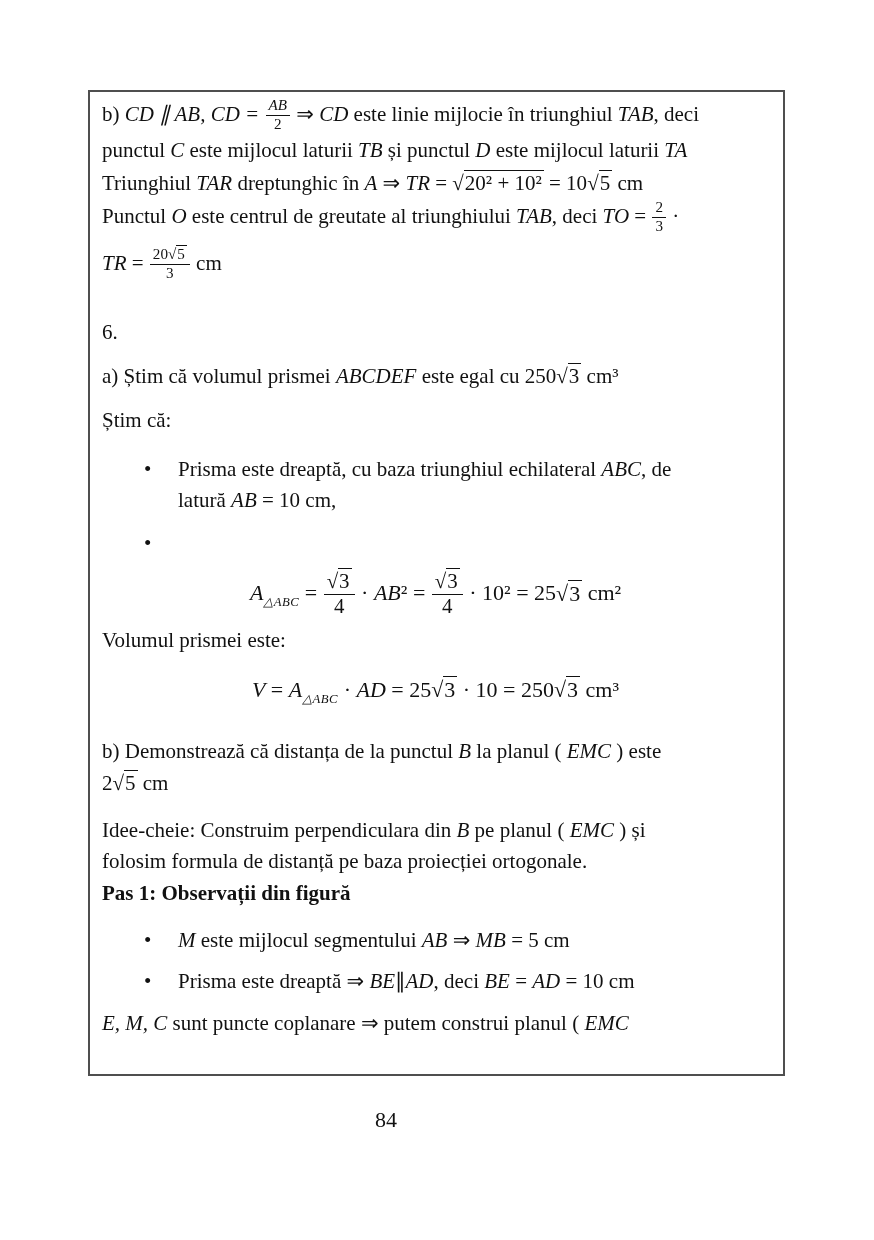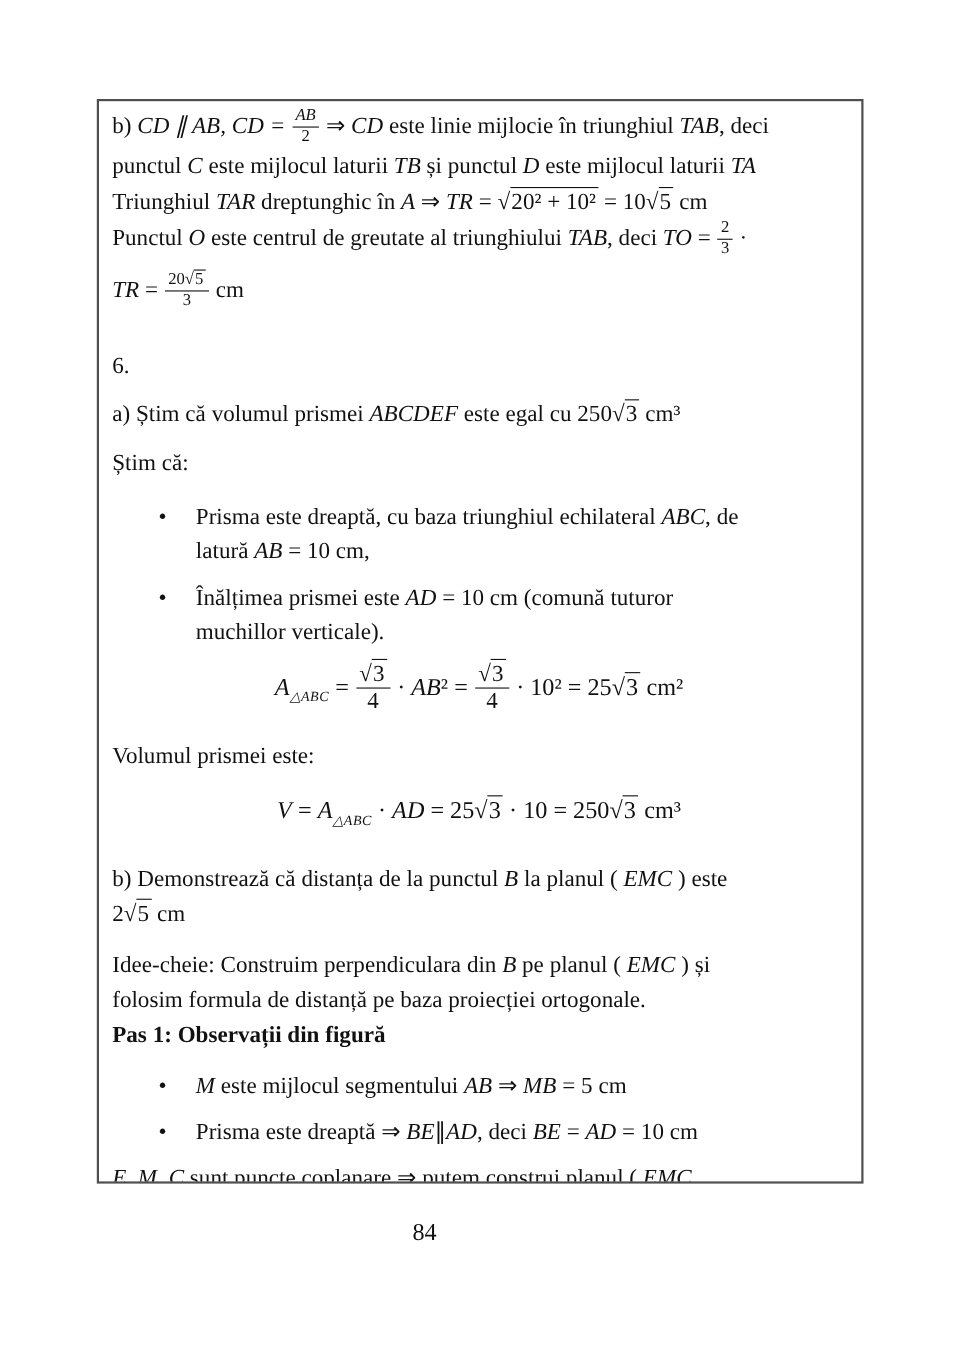--- a/index.html
+++ b/index.html
@@ -22,21 +22,21 @@
   .stim{margin-top:12px;line-height:32px;}
   .blist1{margin-top:18px;}
   .blist2{margin-top:16px;}
   .brow{display:flex;align-items:flex-start;line-height:31px;margin-bottom:12px;}
   .blist2 .brow{margin-bottom:10px;}
   .bdot{flex:0 0 34px;margin-left:42px;}
   .btext{flex:1;}
   .formula{text-align:center;font-size:22px;}
   .f1{margin-top:8px;line-height:1.1;}
   .f2{margin-top:14px;line-height:40px;}
-  .pvol{margin-top:20px;line-height:32px;}
+  .pvol{margin-top:4px;line-height:32px;}
   .pb{margin-top:22px;line-height:32px;}
   .pidee{margin-top:16px;line-height:31px;}
   .ppas{line-height:32px;font-weight:bold;}
   .plast{margin-top:10px;line-height:32px;}
   
   .rt{font-style:normal;}
   .mi{font-style:italic;}
   .msub{font-size:0.58em;font-style:italic;position:relative;top:0.45em;letter-spacing:0.5px;}
   .frac{
     display:inline-flex;flex-direction:column;text-align:center;
@@ -78,21 +78,20 @@
     <p class="pa"><span class="rt">a) Știm că volumul prismei </span><span class="mi">ABCDEF</span><span class="rt"> este egal cu 250</span><span class="sq"><span class="sg">√</span><span class="rc"><span class="rt">3</span></span></span><span class="rt"> cm³</span></p>
     <p class="stim">Știm că:</p>
 
     <div class="blist1">
       <div class="brow">
         <span class="bdot">•</span>
         <span class="btext"><span class="rt">Prisma este dreaptă, cu baza triunghiul echilateral </span><span class="mi">ABC</span><span class="rt">, de</span><br><span class="rt">latură </span><span class="mi">AB</span><span class="rt"> = 10 cm,</span></span>
       </div>
       <div class="brow">
         <span class="bdot">•</span>
-        <span class="btext"><span class="rt">Înălțimea prismei este </span><span class="mi">AD</span><span class="rt"> = 10 cm (comună tuturor</span><br><span class="rt">muchillor verticale).</span></span>
       </div>
     </div>
 
     <div class="formula f1"><span class="mi">A</span><span class="msub">△ABC</span><span class="rt"> = </span><span class="frac">
           <span class="num"><span class="sq"><span class="sg">√</span><span class="rc"><span class="rt">3</span></span></span></span>
           <span class="den"><span class="rt">4</span></span>
         </span><span class="rt"> · </span><span class="mi">AB</span><span class="rt">² = </span><span class="frac">
           <span class="num"><span class="sq"><span class="sg">√</span><span class="rc"><span class="rt">3</span></span></span></span>
           <span class="den"><span class="rt">4</span></span>
         </span><span class="rt"> · 10² = 25</span><span class="sq"><span class="sg">√</span><span class="rc"><span class="rt">3</span></span></span><span class="rt"> cm²</span></div>

